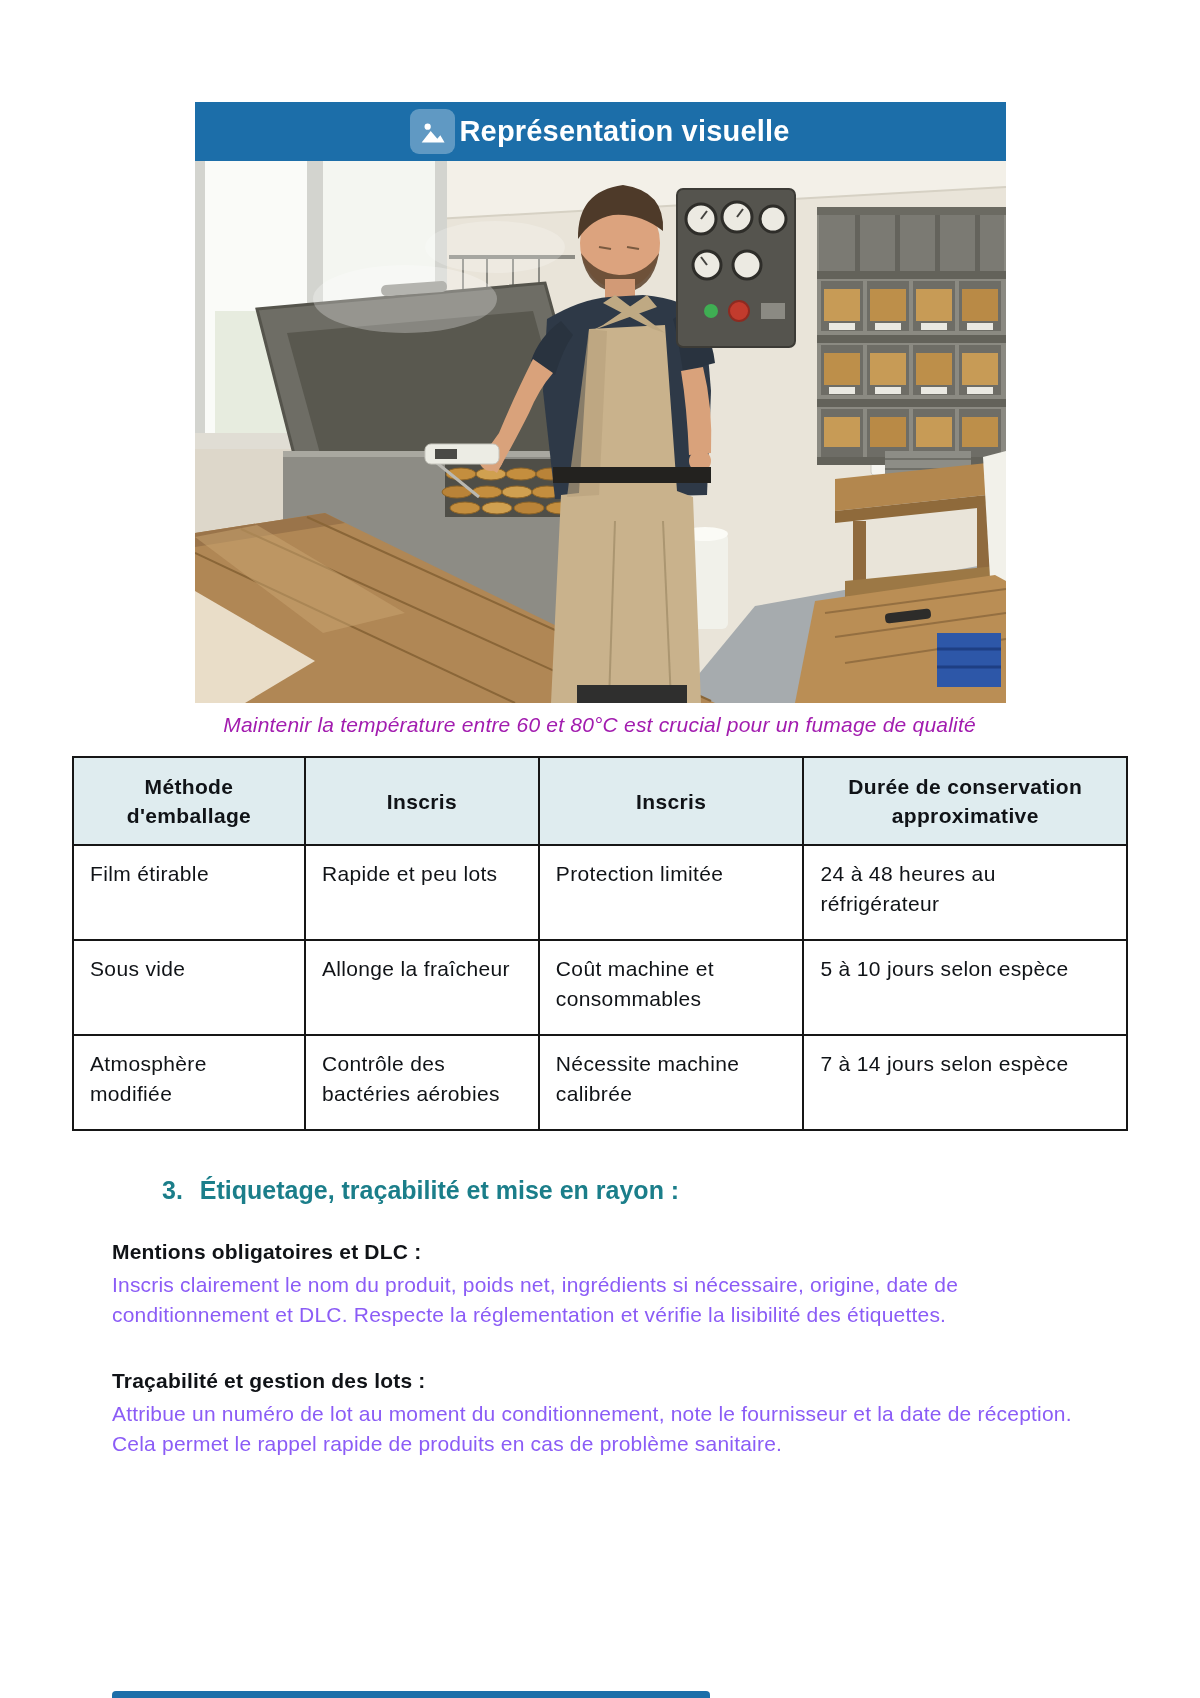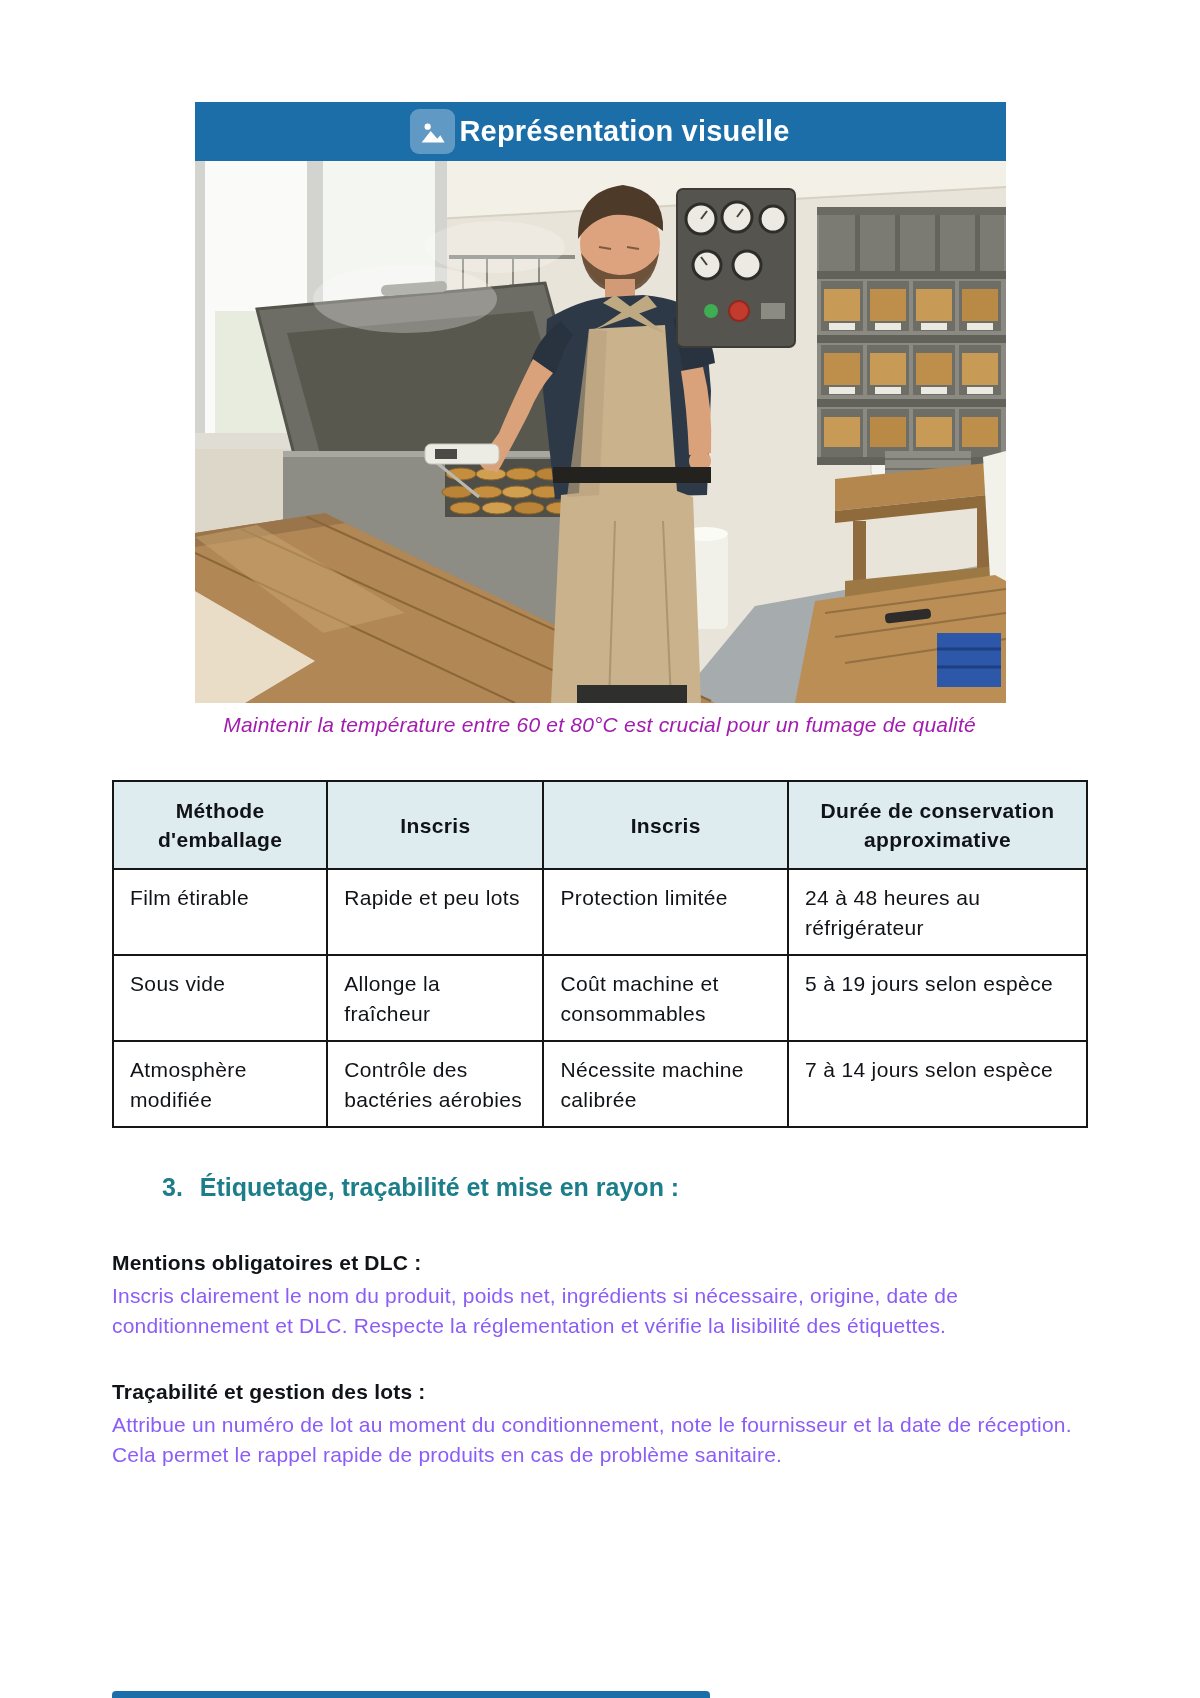--- a/index.html
+++ b/index.html
@@ -22,45 +22,45 @@
   }
   .figure-photo { width:811px; height:542px; overflow:hidden; background:#e9e4d9; }
   .figure-photo svg { display:block; width:811px; height:542px; }
   .figure-caption {
     margin-top:7px; text-align:center; font-style:italic; font-size:21px; line-height:30px;
     color:#a21caf; letter-spacing:.2px; width:1000px; margin-left:-95px;
   }
 
   
   table.pack-table {
-    width:976px; margin:40px auto 0 auto; border-collapse:collapse; table-layout:fixed;
+    width:1056px; margin:16px auto 0 auto; border-collapse:collapse; table-layout:fixed;
     font-size:21px; letter-spacing:.35px; color:#101317;
   }
   table.pack-table col.c1 { width:22.0%; }
   table.pack-table col.c2 { width:22.2%; }
   table.pack-table col.c3 { width:25.1%; }
   table.pack-table col.c4 { width:30.7%; }
   table.pack-table th, table.pack-table td { border:2px solid #161616; }
   table.pack-table th {
     background:#dfecef; font-weight:700; text-align:center; vertical-align:middle;
     padding:14px 8px; line-height:29px;
   }
   table.pack-table td {
     background:#ffffff; vertical-align:top; text-align:left;
-    padding:13px 16px 11px 16px; line-height:30px;
+    padding:13px 16px 20px 16px; line-height:30px;
   }
 
   
   .section-heading {
     margin:42px 0 0 162px; color:#1b7e8a; font-weight:700; font-size:25px; line-height:34px;
     display:flex; gap:17px;
   }
 
   
-  .text-block { width:976px; margin:44px auto 0 auto; }
+  .text-block { width:976px; margin:30px auto 0 auto; }
   .text-block + .text-block { margin-top:36px; }
   .text-label { font-weight:700; font-size:21px; line-height:30px; letter-spacing:.2px; color:#101317; }
   .text-body  { font-size:21px; line-height:30px; letter-spacing:.2px; color:#8b5cf6; margin-top:3px; }
 
   
   .bottom-bar {
     position:absolute; left:112px; bottom:0; width:598px; height:7px;
     background:#1c6ea9; border-radius:4px 4px 0 0;
   }
 </style>
@@ -314,21 +314,21 @@
       <tr>
         <td>Film étirable</td>
         <td>Rapide et peu lots</td>
         <td>Protection limitée</td>
         <td>24 à 48 heures au réfrigérateur</td>
       </tr>
       <tr>
         <td>Sous vide</td>
         <td>Allonge la fraîcheur</td>
         <td>Coût machine et consommables</td>
-        <td>5 à 19 jours selon espèce</td>
+        <td>5 à 10 jours selon espèce</td>
       </tr>
       <tr>
         <td>Atmosphère modifiée</td>
         <td>Contrôle des bactéries aérobies</td>
         <td>Nécessite machine calibrée</td>
         <td>7 à 14 jours selon espèce</td>
       </tr>
     </tbody>
   </table>
 

